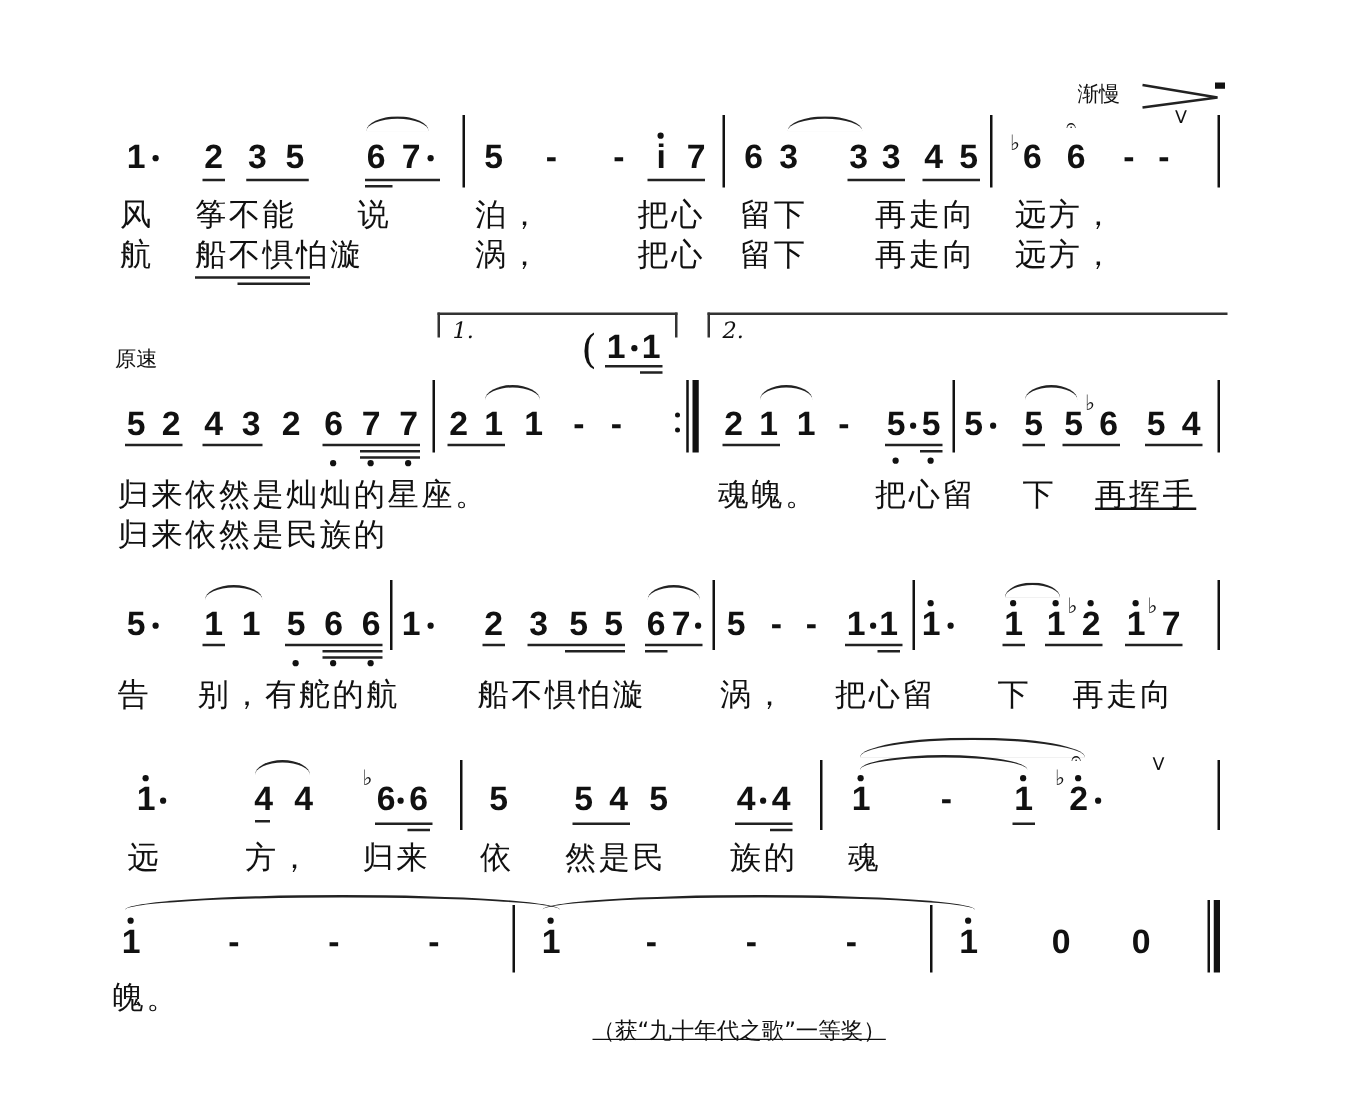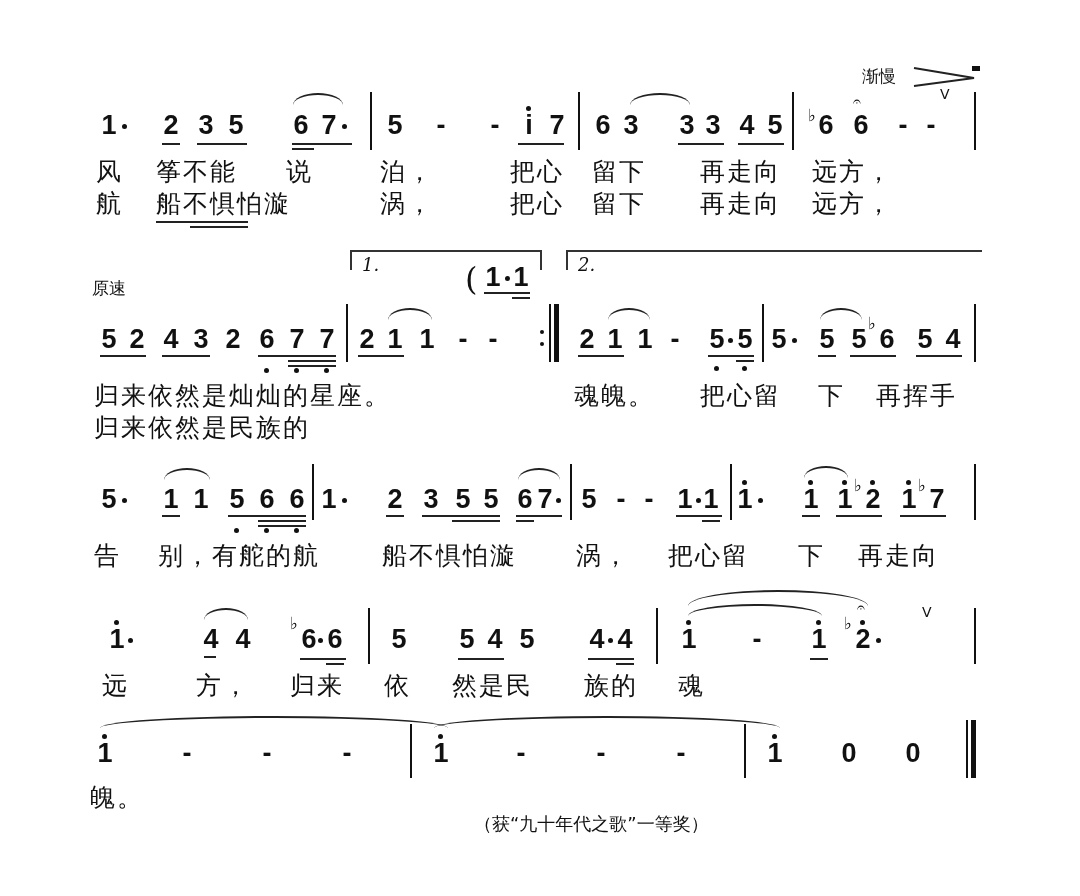--- a/index.html
+++ b/index.html
@@ -181,21 +181,21 @@
     <span class="n" style="left:914px;top:324px;">5</span>
     <span class="n" style="left:942px;top:324px;">4</span>
     <div class="ul" style="left:916px;top:355px;width:46px;"></div>
 
     <div class="bar" style="left:974px;top:304px;height:58px;"></div>
 
     <span class="lyr" style="left:94px;top:382px;text-align:center;">归来依然是灿灿的星座。</span>
     <span class="lyr" style="left:574px;top:382px;">魂魄。</span>
     <span class="lyr" style="left:700px;top:382px;">把心留</span>
     <span class="lyr" style="left:818px;top:382px;">下</span>
-    <span class="lyr" style="left:876px;top:382px;">再挥手</span>
+    <span class="lyr" style="left:876px;top:382px;text-decoration:underline;">再挥手</span>
     <span class="lyr" style="left:94px;top:414px;">归来依然是民族的</span>
   </div>
 
   <div>
     <span class="n" style="left:98px;top:484px;">5</span>
     <span class="aug" style="left:122px;top:498px;"></span>
     <div class="slur" style="left:164px;top:468px;width:46px;"></div>
     <span class="n" style="left:160px;top:484px;">1</span>
     <div class="ul" style="left:162px;top:515px;width:18px;"></div>
     <span class="n" style="left:190px;top:484px;">1</span>
@@ -338,14 +338,14 @@
     <span class="n" style="left:764px;top:738px;"><span>1</span><span class="hi"></span></span>
     <span class="n" style="left:838px;top:738px;">0</span>
     <span class="n" style="left:902px;top:738px;">0</span>
 
     <div class="bar" style="left:966px;top:720px;height:58px;"></div>
     <div class="bar thick" style="left:971px;top:720px;height:58px;"></div>
 
     <span class="lyr" style="left:90px;top:784px;">魄。</span>
   </div>
 
-  <span class="footer" style="left:474px;top:812px;">（获“九十年代之歌”一等奖）</span>
+  <span class="footer" style="left:474px;top:812px;text-decoration:underline;">（获“九十年代之歌”一等奖）</span>
 </div>
 
 </body></html>

